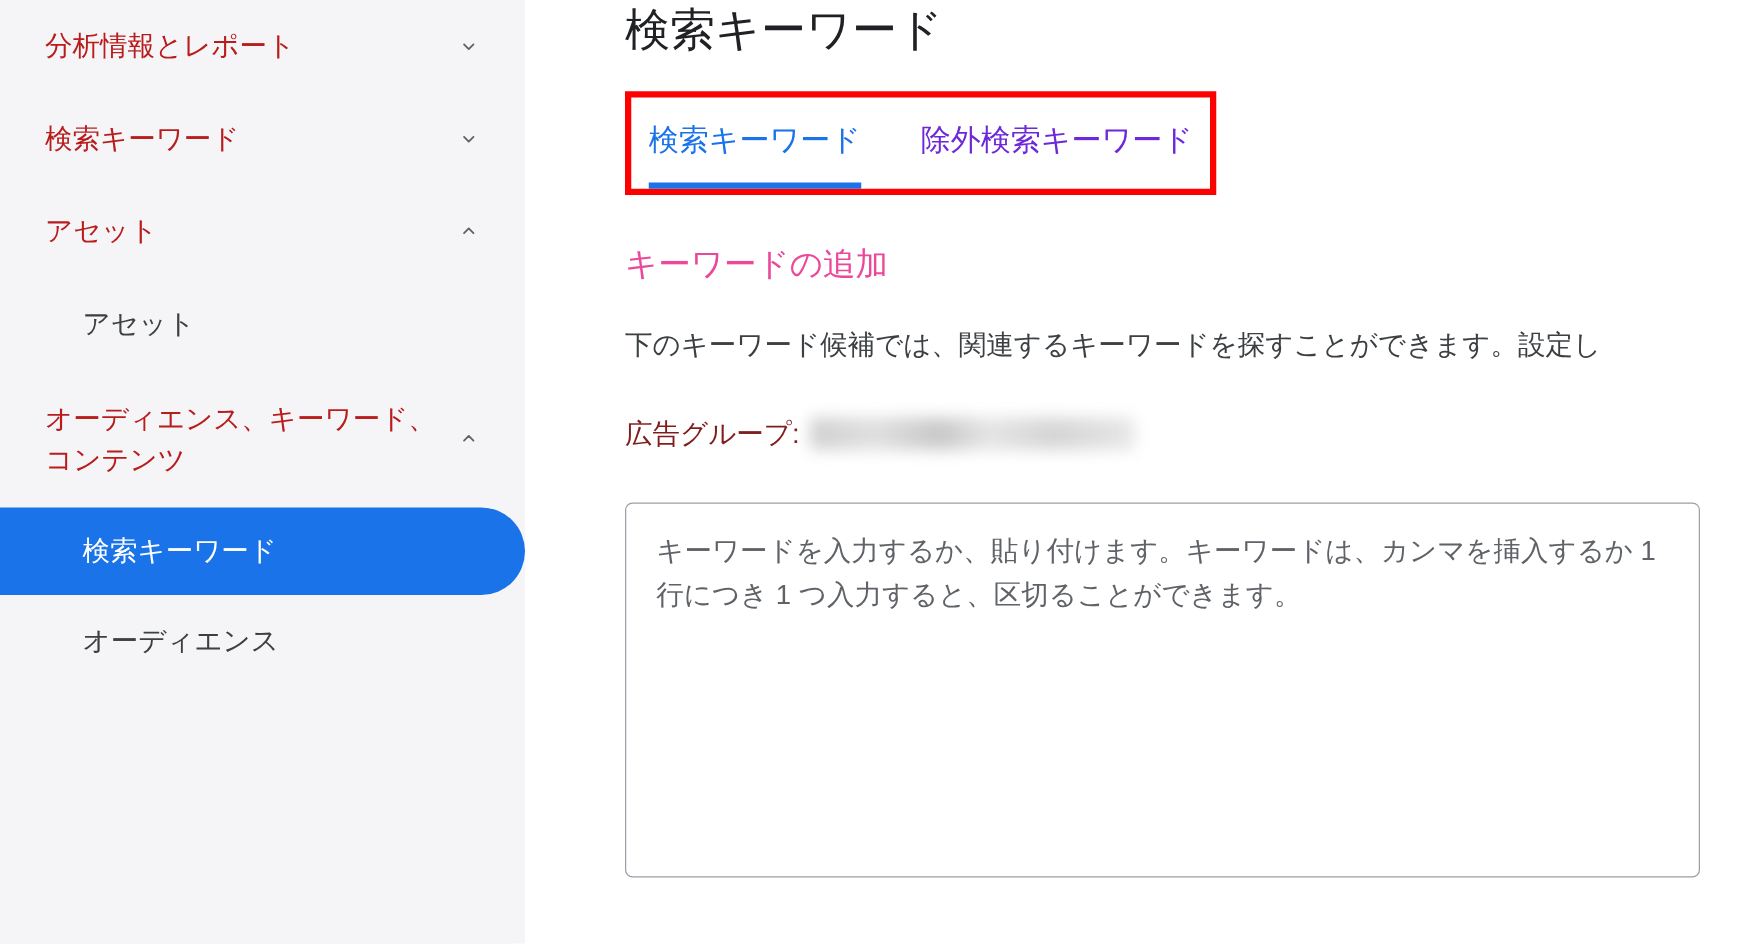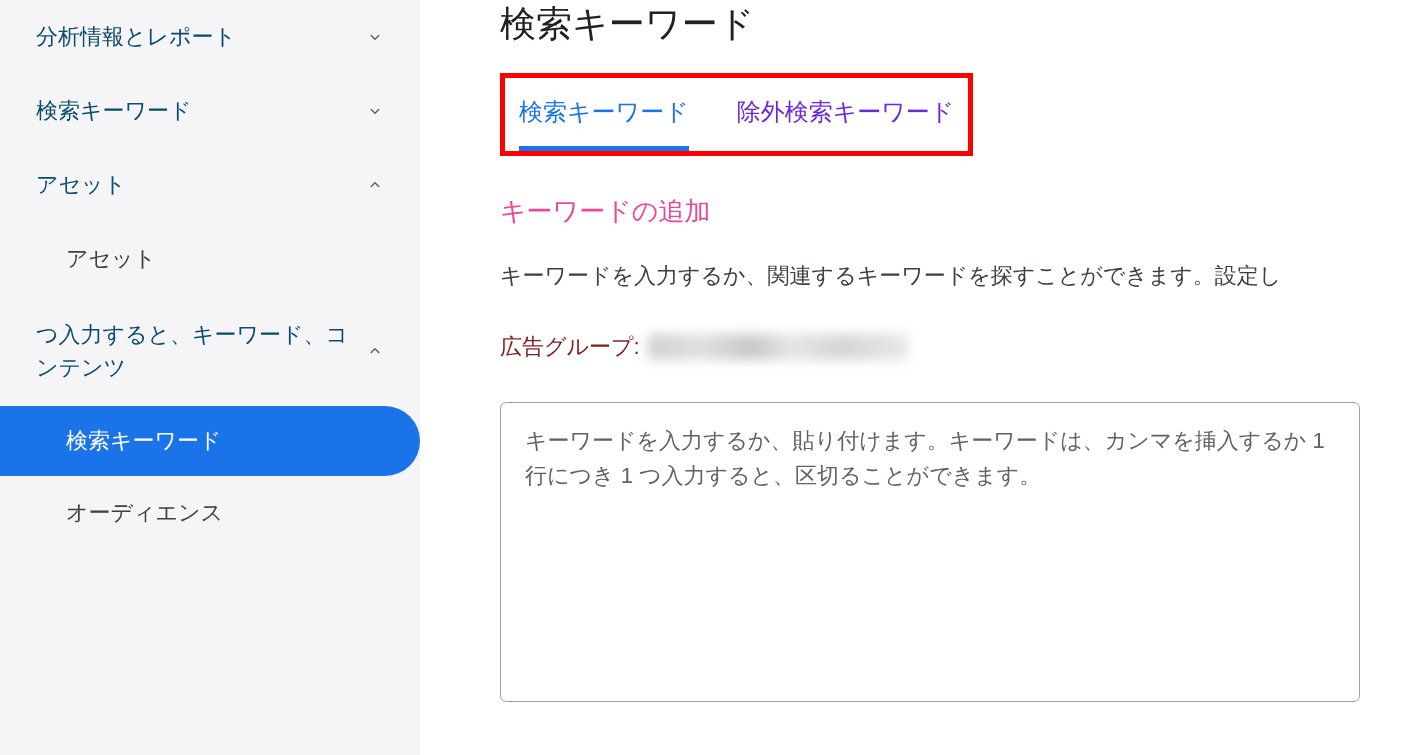--- a/index.html
+++ b/index.html
@@ -17,21 +17,21 @@
       padding-top: 0;
       flex-shrink: 0;
     }
     .nav-item {
       display: flex;
       align-items: center;
       justify-content: space-between;
       padding: 22px 36px 22px 36px;
       cursor: pointer;
       font-size: 22px;
-      color: #0c4a6e;
+      color: #b91c1c;
       font-weight: 400;
     }
     .nav-subitem {
       display: flex;
       align-items: center;
       padding: 22px 36px 22px 66px;
       cursor: pointer;
       font-size: 22px;
       color: #3c4043;
       font-weight: 400;
@@ -163,21 +163,21 @@
           <path d="M7 14l5-5 5 5" stroke="#5f6368" stroke-width="2" fill="none" stroke-linecap="round" stroke-linejoin="round"></path>
         </svg>
     </span>
   </div>
 
   <div class="nav-subitem">
     <span>アセット</span>
   </div>
 
   <div class="nav-item">
-    <span class="nav-item-multiline">つ入力すると、キーワード、コンテンツ</span>
+    <span class="nav-item-multiline">オーディエンス、キーワード、コンテンツ</span>
     <span class="chevron">
       <svg viewBox="0 0 24 24" width="18" height="18">
           <path d="M7 14l5-5 5 5" stroke="#5f6368" stroke-width="2" fill="none" stroke-linecap="round" stroke-linejoin="round"></path>
         </svg>
     </span>
   </div>
 
   <div class="nav-subitem active">
     <span>検索キーワード</span>
   </div>
@@ -200,21 +200,21 @@
         <span>検索キーワード</span>
       </div>
       <div class="tab">
         <span>除外検索キーワード</span>
       </div>
     </div>
   </div>
 
   <h2 class="section-title">キーワードの追加</h2>
 
-  <p class="description">キーワードを入力するか、関連するキーワードを探すことができます。設定し</p>
+  <p class="description">下のキーワード候補では、関連するキーワードを探すことができます。設定し</p>
 
   <div class="ad-group-row">
     <span>広告グループ:</span>
     <span class="blurred-value"></span>
   </div>
 
   <textarea class="keyword-textarea" placeholder="キーワードを入力するか、貼り付けます。キーワードは、カンマを挿入するか 1 行につき 1 つ入力すると、区切ることができます。" style=""></textarea>
 
 </div>
 

